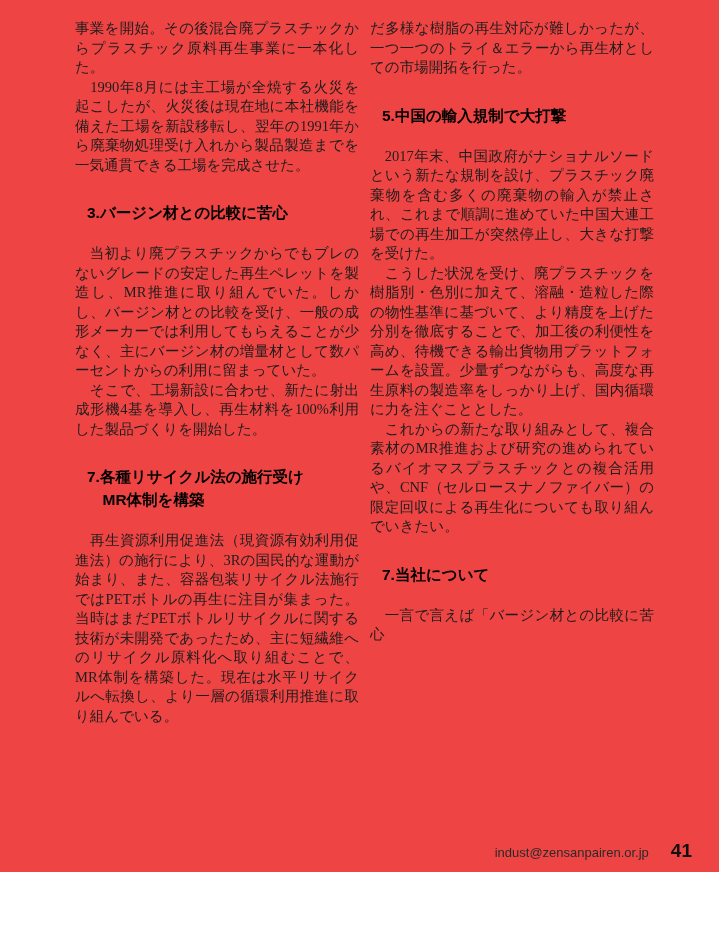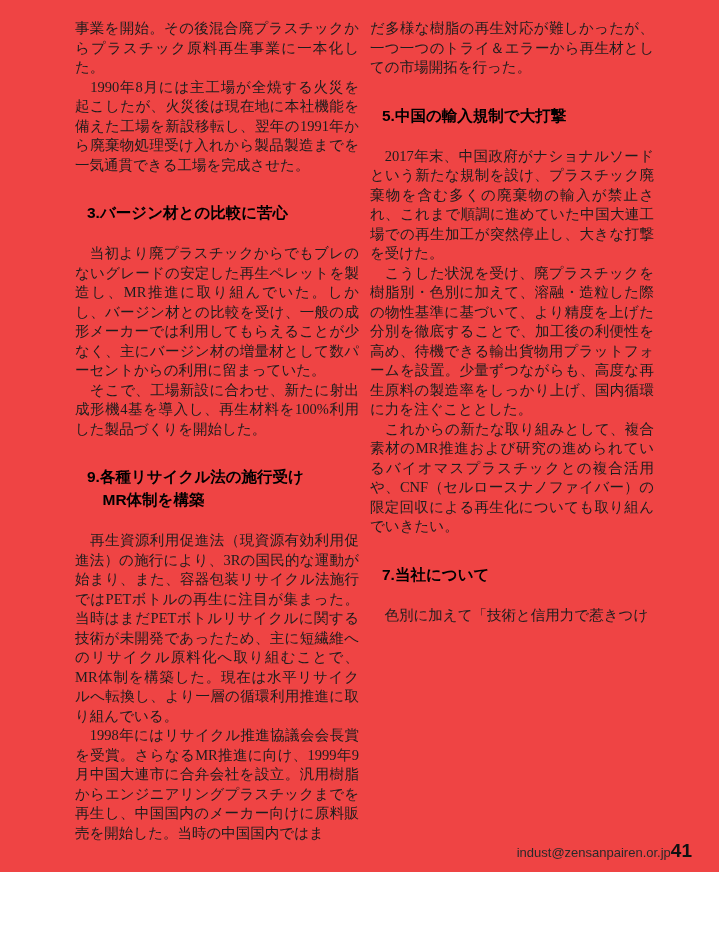--- a/index.html
+++ b/index.html
@@ -45,20 +45,21 @@
   }
   .column > .paragraph:first-child {
     margin-top: 0;
   }
   .footer {
     position: absolute;
     right: 27px;
     bottom: 10px;
     display: flex;
     align-items: baseline;
+    gap: 22px;
     font-family: "Liberation Sans", "DejaVu Sans", sans-serif;
     margin-left: 38px;
   }
   .footer .email {
     font-size: 13px;
     color: #2a2a2a;
   }
   .footer .pageno {
     font-size: 19px;
     font-weight: bold;
@@ -69,32 +70,31 @@
 <body>
 
 <div class="page">
   <div class="columns">
     <div class="column" id="col-left">
         <div class="paragraph">事業を開始。その後混合廃プラスチックからプラスチック原料再生事業に一本化した。</div>
         <div class="paragraph">　1990年8月には主工場が全焼する火災を起こしたが、火災後は現在地に本社機能を備えた工場を新設移転し、翌年の1991年から廃棄物処理受け入れから製品製造までを一気通貫できる工場を完成させた。</div>
         <div class="heading">3.バージン材との比較に苦心</div>
         <div class="paragraph">　当初より廃プラスチックからでもブレのないグレードの安定した再生ペレットを製造し、MR推進に取り組んでいた。しかし、バージン材との比較を受け、一般の成形メーカーでは利用してもらえることが少なく、主にバージン材の増量材として数パーセントからの利用に留まっていた。</div>
         <div class="paragraph">　そこで、工場新設に合わせ、新たに射出成形機4基を導入し、再生材料を100%利用した製品づくりを開始した。</div>
-        <div class="heading">9.各種リサイクル法の施行受け
+        <div class="heading">7.各種リサイクル法の施行受け
 　MR体制を構築</div>
         <div class="paragraph">　再生資源利用促進法（現資源有効利用促進法）の施行により、3Rの国民的な運動が始まり、また、容器包装リサイクル法施行ではPETボトルの再生に注目が集まった。当時はまだPETボトルリサイクルに関する技術が未開発であったため、主に短繊維へのリサイクル原料化へ取り組むことで、MR体制を構築した。現在は水平リサイクルへ転換し、より一層の循環利用推進に取り組んでいる。</div>
-        <div class="paragraph">　1998年にはリサイクル推進協議会会長賞を受賞。さらなるMR推進に向け、1999年9月中国大連市に合弁会社を設立。汎用樹脂からエンジニアリングプラスチックまでを再生し、中国国内のメーカー向けに原料販売を開始した。当時の中国国内ではま</div>
       </div>
     <div class="column" id="col-right">
         <div class="paragraph">だ多様な樹脂の再生対応が難しかったが、一つ一つのトライ＆エラーから再生材としての市場開拓を行った。</div>
         <div class="heading">5.中国の輸入規制で大打撃</div>
         <div class="paragraph">　2017年末、中国政府がナショナルソードという新たな規制を設け、プラスチック廃棄物を含む多くの廃棄物の輸入が禁止され、これまで順調に進めていた中国大連工場での再生加工が突然停止し、大きな打撃を受けた。</div>
         <div class="paragraph">　こうした状況を受け、廃プラスチックを樹脂別・色別に加えて、溶融・造粒した際の物性基準に基づいて、より精度を上げた分別を徹底することで、加工後の利便性を高め、待機できる輸出貨物用プラットフォームを設置。少量ずつながらも、高度な再生原料の製造率をしっかり上げ、国内循環に力を注ぐこととした。</div>
         <div class="paragraph">　これからの新たな取り組みとして、複合素材のMR推進および研究の進められているバイオマスプラスチックとの複合活用や、CNF（セルロースナノファイバー）の限定回収による再生化についても取り組んでいきたい。</div>
         <div class="heading">7.当社について</div>
-        <div class="paragraph">　色別に加えて「技術と信用力で惹きつけ</div>
+        <div class="paragraph">　一言で言えば「バージン材との比較に苦心</div>
       </div>
   </div>
   <div class="footer">
     <span class="email">indust@zensanpairen.or.jp</span>
     <span class="pageno">41</span>
   </div>
 </div>
 
 </body></html>

